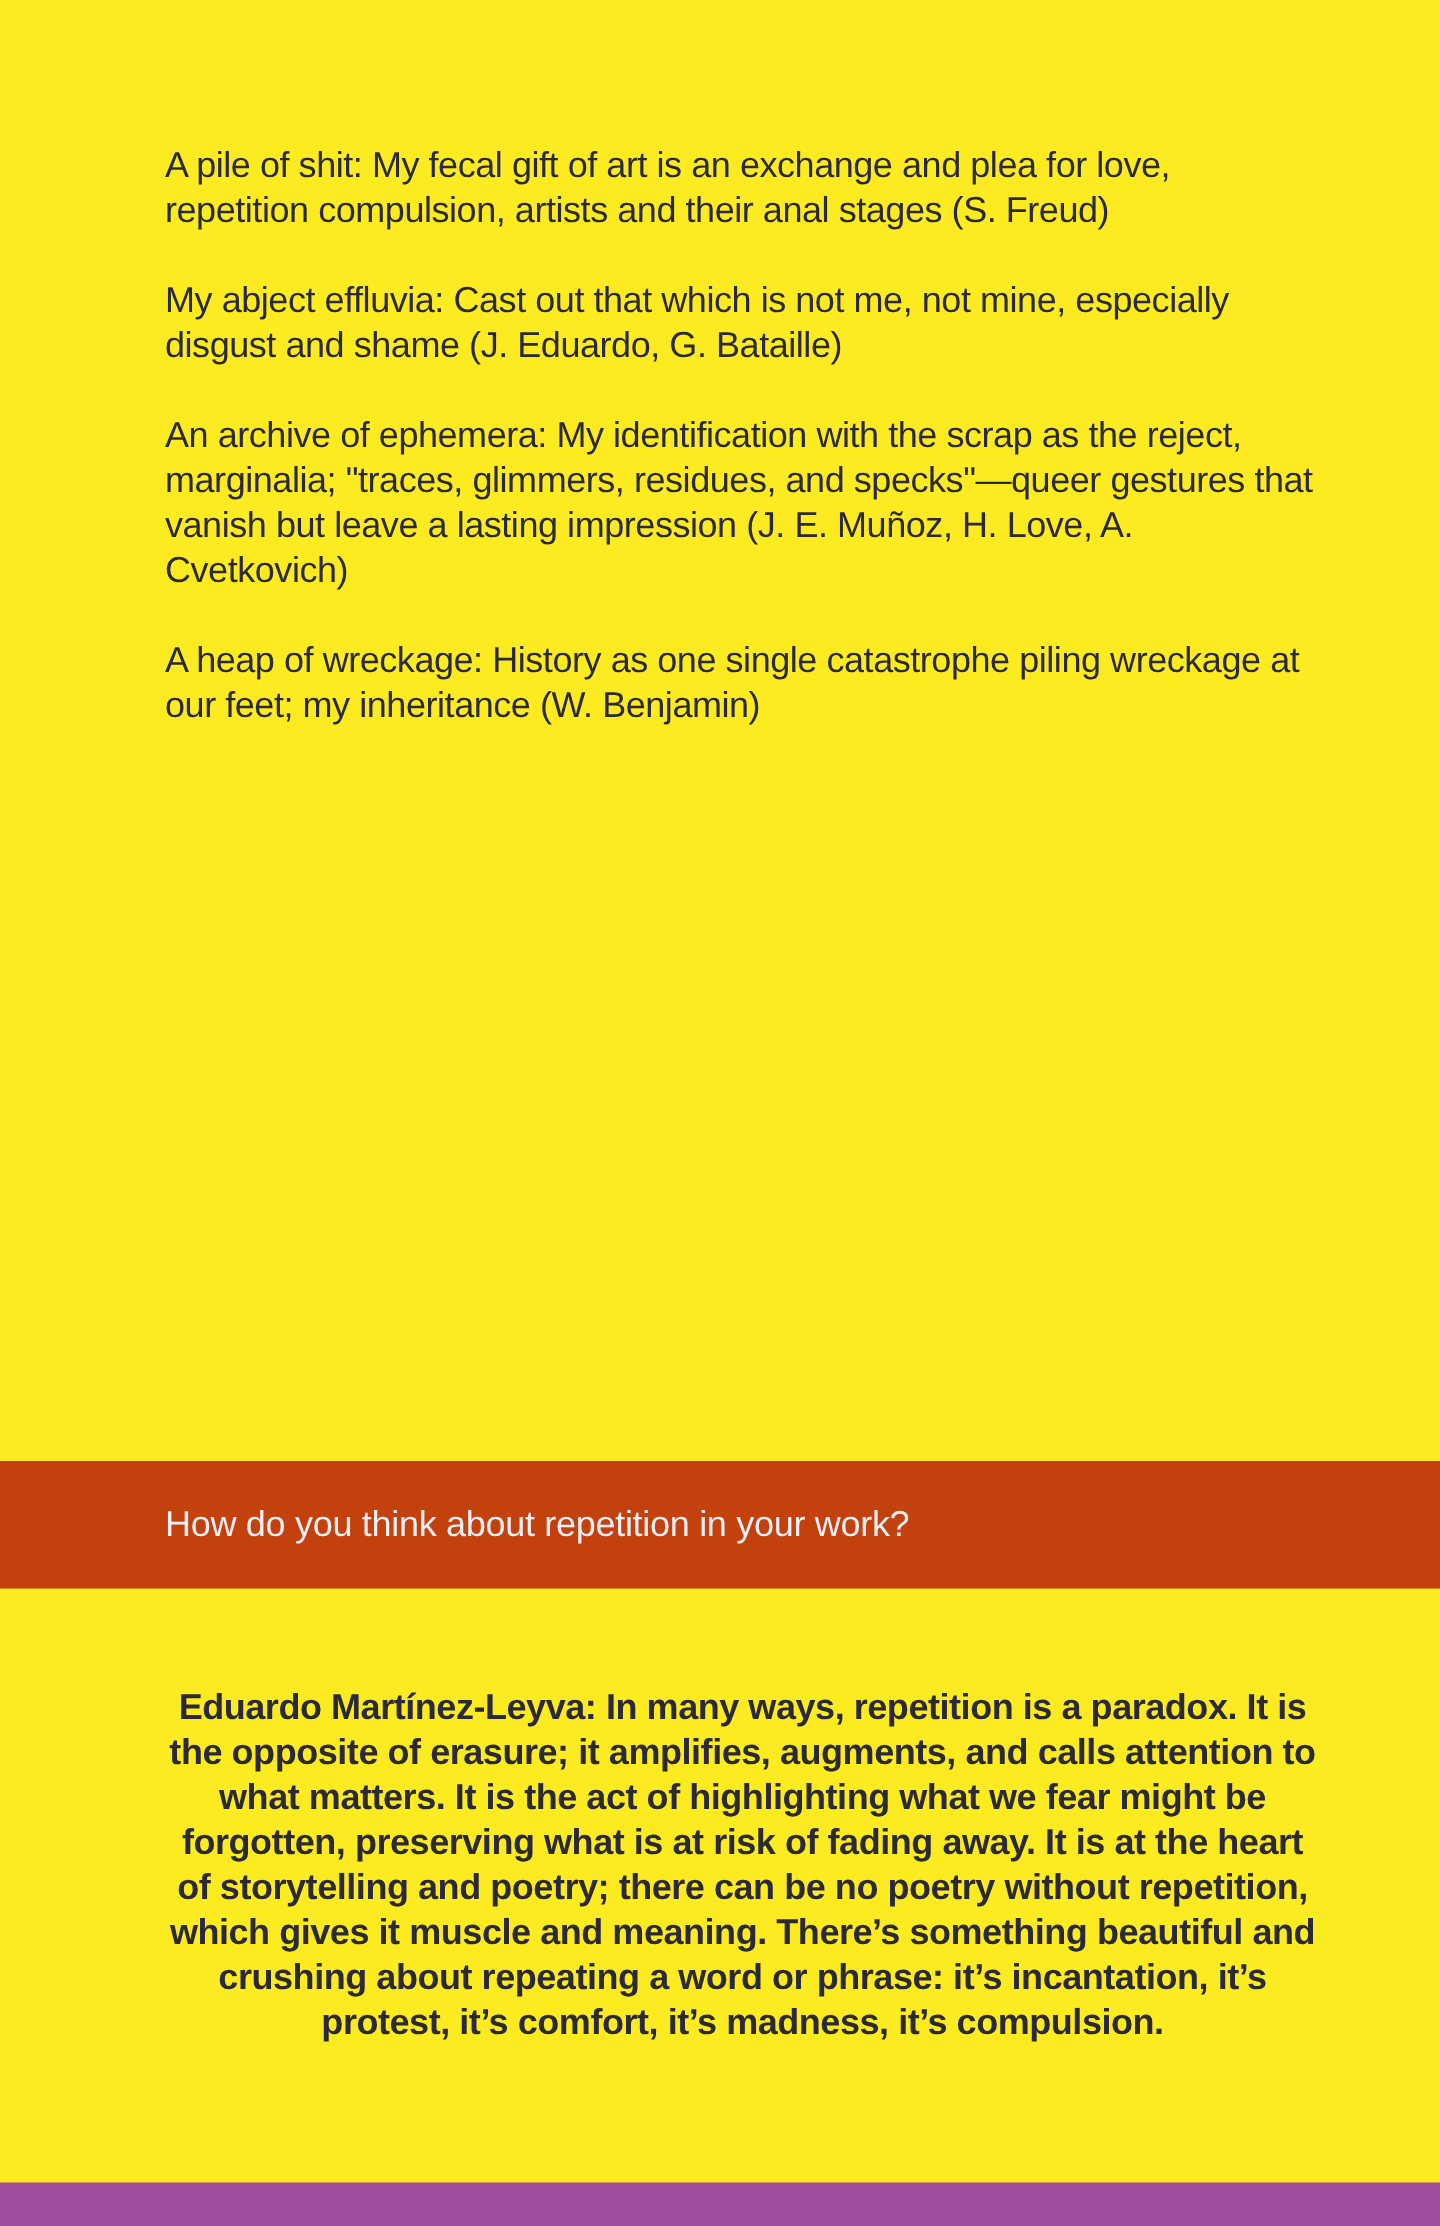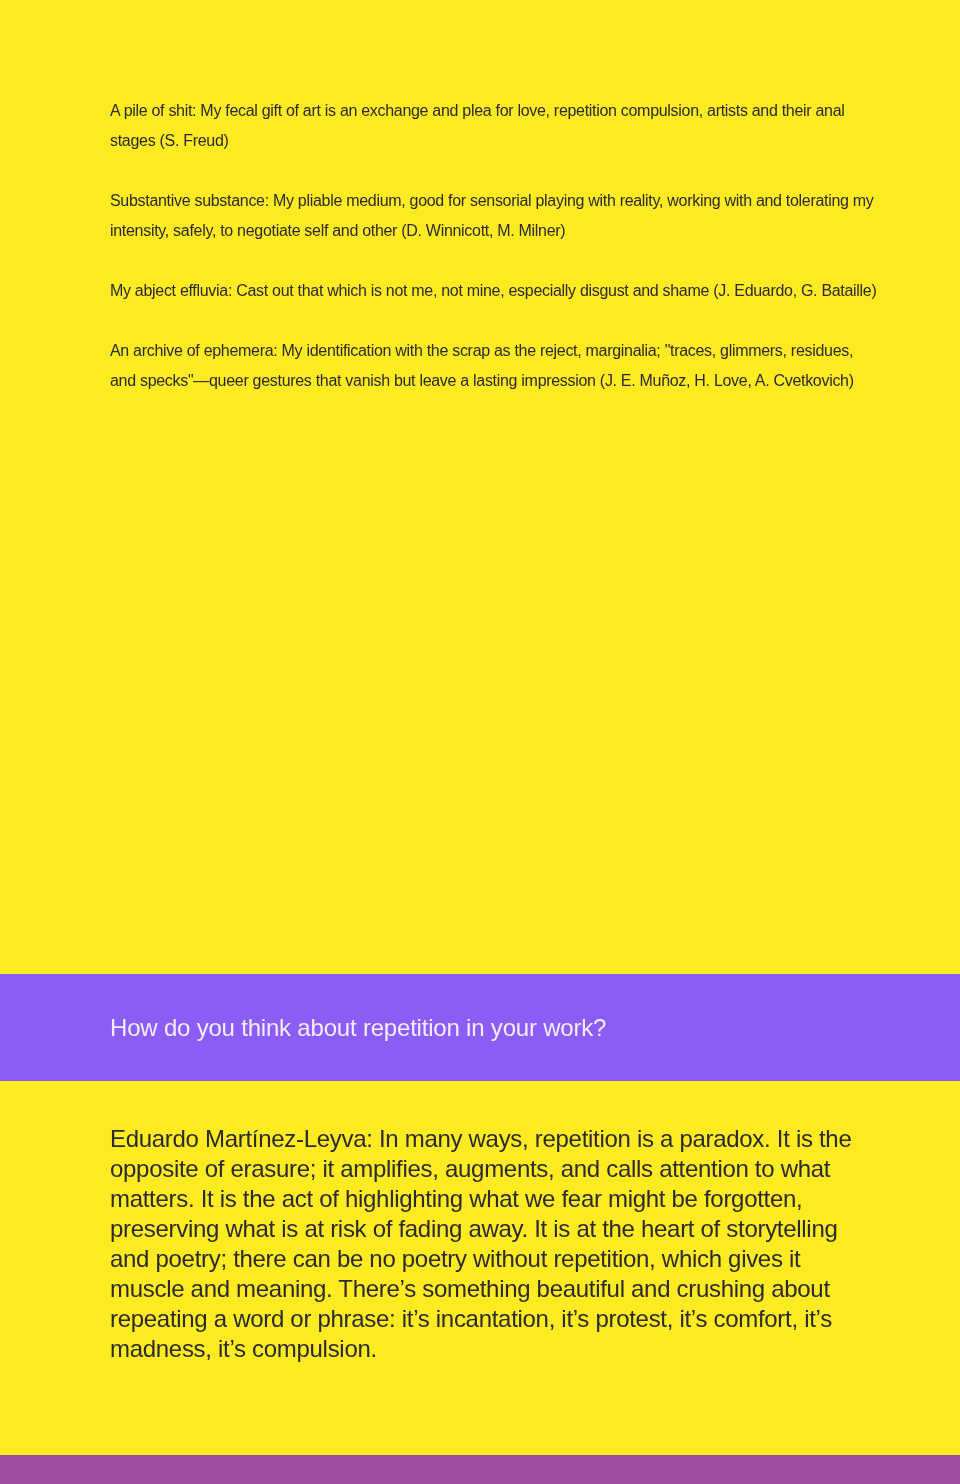--- a/index.html
+++ b/index.html
@@ -18,32 +18,32 @@
   .definitions {
     position: absolute;
     top: 0; left: 0; right: 0;
     height: 974px;
     box-sizing: border-box;
     padding: 96px 80px 0 110px;
     overflow: hidden;
   }
   .def {
     margin: 0 0 30px 0;
-    font-size: 16px;
+    font-size: 24px;
     line-height: 30px;
     letter-spacing: -0.3px;
     color: #2b2a33;
     font-weight: 500;
   }
   .question-banner {
     position: absolute;
     top: 974px;
     left: 0; right: 0;
-    height: 107px;
-    background: #8b5cf6;
+    height: 85px;
+    background: #c2410c;
     display: flex;
     align-items: center;
     box-sizing: border-box;
     padding: 0 80px 0 110px;
   }
   .question-text {
     color: #f3edf5;
     font-size: 24px;
     line-height: 30px;
     letter-spacing: -0.2px;
@@ -53,40 +53,41 @@
     top: 1124px;
     left: 110px;
     right: 80px;
   }
   .answer {
     margin: 0;
     font-size: 24px;
     line-height: 30px;
     letter-spacing: -0.3px;
     color: #2b2a33;
-    font-weight: 400;
+    font-weight: 700;
+    text-align: center;
   }
   .next-banner-edge {
     position: absolute;
     left: 0; right: 0;
     bottom: 0;
     height: 29px;
     background: #9c4d9d;
   }
 </style>
 </head>
 <body>
 
 <div class="page">
 
   <section class="definitions">
     <p class="def">A pile of shit: My fecal gift of art is an exchange and plea for love, repetition compulsion, artists and their anal stages (S. Freud)</p>
-    <p class="def">Substantive substance: My pliable medium, good for sensorial playing with reality, working with and tolerating my intensity, safely, to negotiate self and other (D. Winnicott, M. Milner)</p>
     <p class="def">My abject effluvia: Cast out that which is not me, not mine, especially disgust and shame (J. Eduardo, G. Bataille)</p>
     <p class="def">An archive of ephemera: My identification with the scrap as the reject, marginalia; "traces, glimmers, residues, and specks"—queer gestures that vanish but leave a lasting impression (J. E. Muñoz, H. Love, A. Cvetkovich)</p>
+    <p class="def">A heap of wreckage: History as one single catastrophe piling wreckage at our feet; my inheritance (W. Benjamin)</p>
   </section>
 
   <div class="question-banner">
     <span class="question-text">How do you think about repetition in your work?</span>
   </div>
 
   <section class="answer-section">
     <p class="answer">Eduardo Martínez-Leyva: In many ways, repetition is a paradox. It is the opposite of erasure; it amplifies, augments, and calls attention to what matters. It is the act of highlighting what we fear might be forgotten, preserving what is at risk of fading away. It is at the heart of storytelling and poetry; there can be no poetry without repetition, which gives it muscle and meaning. There’s something beautiful and crushing about repeating a word or phrase: it’s incantation, it’s protest, it’s comfort, it’s madness, it’s compulsion.</p>
   </section>
 

